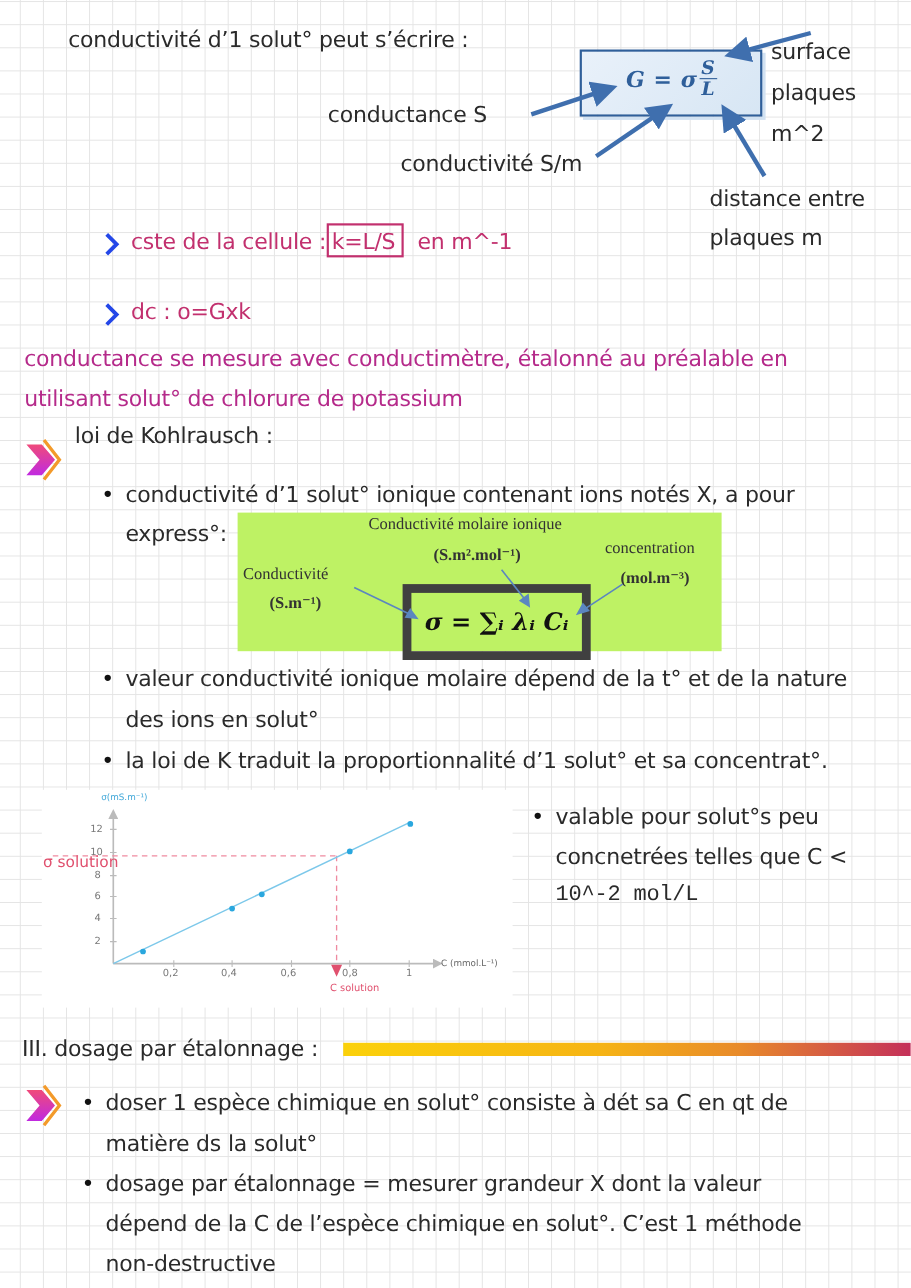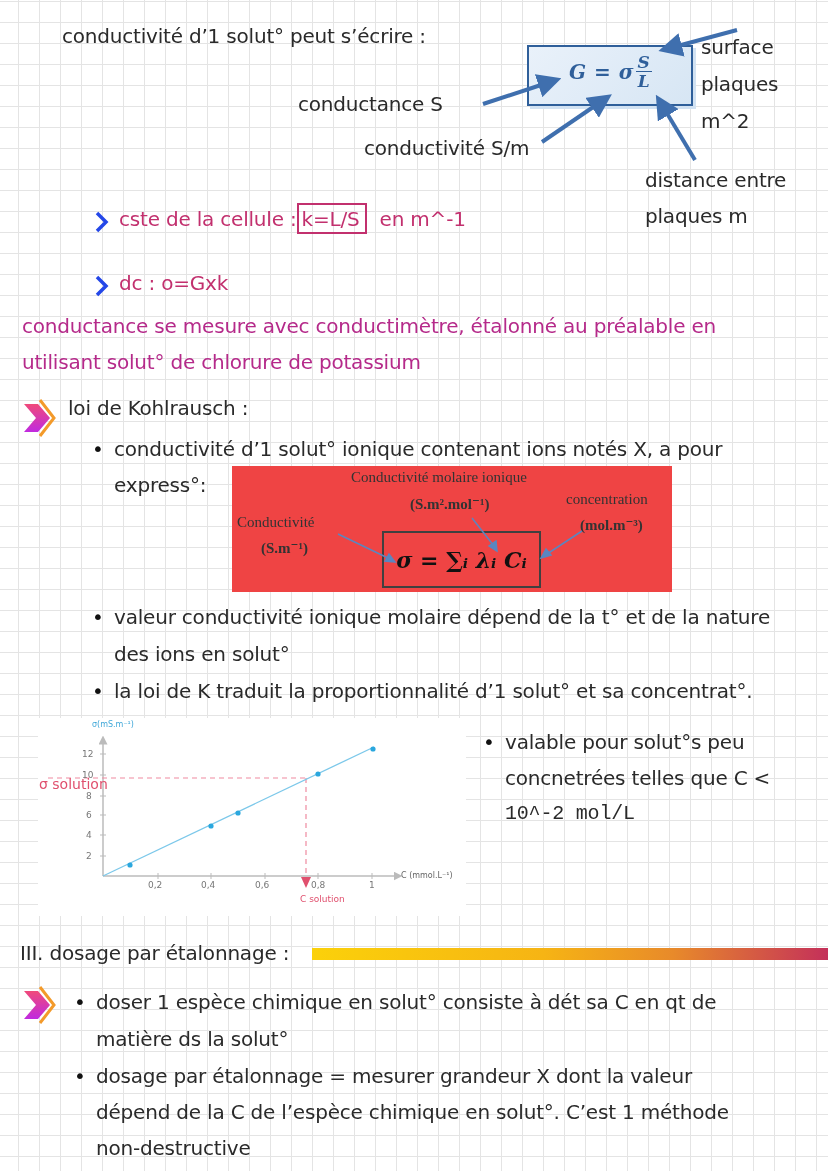--- a/index.html
+++ b/index.html
@@ -32,25 +32,25 @@
     position:absolute; left:40px; top:6px;
     font-family:"DejaVu Serif", serif; font-style:italic; font-weight:bold;
     color:#2f5f9a; font-size:20px; display:flex; align-items:center;
   }
   .frac { display:inline-flex; flex-direction:column; align-items:center; margin-left:2px; font-size:17px; line-height:18px; }
   .frac .num { border-bottom:1.5px solid #2f5f9a; padding:0 2px; }
 
   .k-box { border:2px solid #c2306e; padding:2px 6px 1px 3px; }
 
   
-  .k-img { position:absolute; left:232px; top:466px; width:440px; height:126px; background:#ef4444;text-decoration:underline; }
+  .k-img { position:absolute; left:216px; top:466px; width:440px; height:126px; background:#bef264;text-decoration:underline; }
   .serif { font-family:"Liberation Serif","DejaVu Serif", serif; color:#333; }
   .sigma-box {
     position:absolute; left:150px; top:65px; width:155px; height:53px;
-    border:2px solid #404040; display:flex; align-items:center; justify-content:center;
+    border:8px solid #404040; display:flex; align-items:center; justify-content:center;
     font-family:"DejaVu Serif", serif; font-style:italic; font-weight:bold; font-size:22px; color:#111;
   }
 
   
   .chart { position:absolute; left:38px; top:718px; width:428px; height:198px; background:#fff; }
 
   
   .sect-bar {
     position:absolute; left:312px; top:948px; width:516px; height:12px;
     background:linear-gradient(to right,#fbd10a 0%,#f6b414 45%,#e88a2a 70%,#c4305a 100%);
@@ -119,21 +119,21 @@
 <svg class="abs" style="left:22px;top:398px;" width="42" height="42">
   <defs>
     <linearGradient id="cg" x1="0" y1="0" x2="0" y2="1">
       <stop offset="0" stop-color="#f04a7a"></stop>
         <stop offset="1" stop-color="#c02ae0"></stop>
     </linearGradient>
   </defs>
   <polygon points="2,6 16,6 28,20 16,34 2,34 14,20" fill="url(#cg)"></polygon>
   <polyline points="18,2 32,20 18,38" stroke="#f39a2a" stroke-width="3" fill="none"></polyline>
 </svg>
-<div class="abs txt dark" style="left:68px;top:396px;">loi de Kohlrausch :</div>
+<div class="abs txt dark" style="left:68px;top:384px;">loi de Kohlrausch :</div>
 
 <div class="abs txt dark bullet" style="left:114px;top:437px;">conductivité d’1 solut° ionique contenant ions notés X, a pour</div>
 <div class="abs txt dark" style="left:114px;top:473px;">express°:</div>
 
 <div class="k-img">
   <div class="abs serif" style="left:119px;top:3px;font-size:15px;">Conductivité molaire ionique</div>
   <div class="abs serif" style="left:178px;top:29px;font-size:15px;font-weight:bold;">(S.m².mol⁻¹)</div>
   <div class="abs serif" style="left:334px;top:25px;font-size:15px;">concentration</div>
   <div class="abs serif" style="left:348px;top:50px;font-size:15px;font-weight:bold;">(mol.m⁻³)</div>
   <div class="abs serif" style="left:5px;top:48px;font-size:15px;">Conductivité</div>

